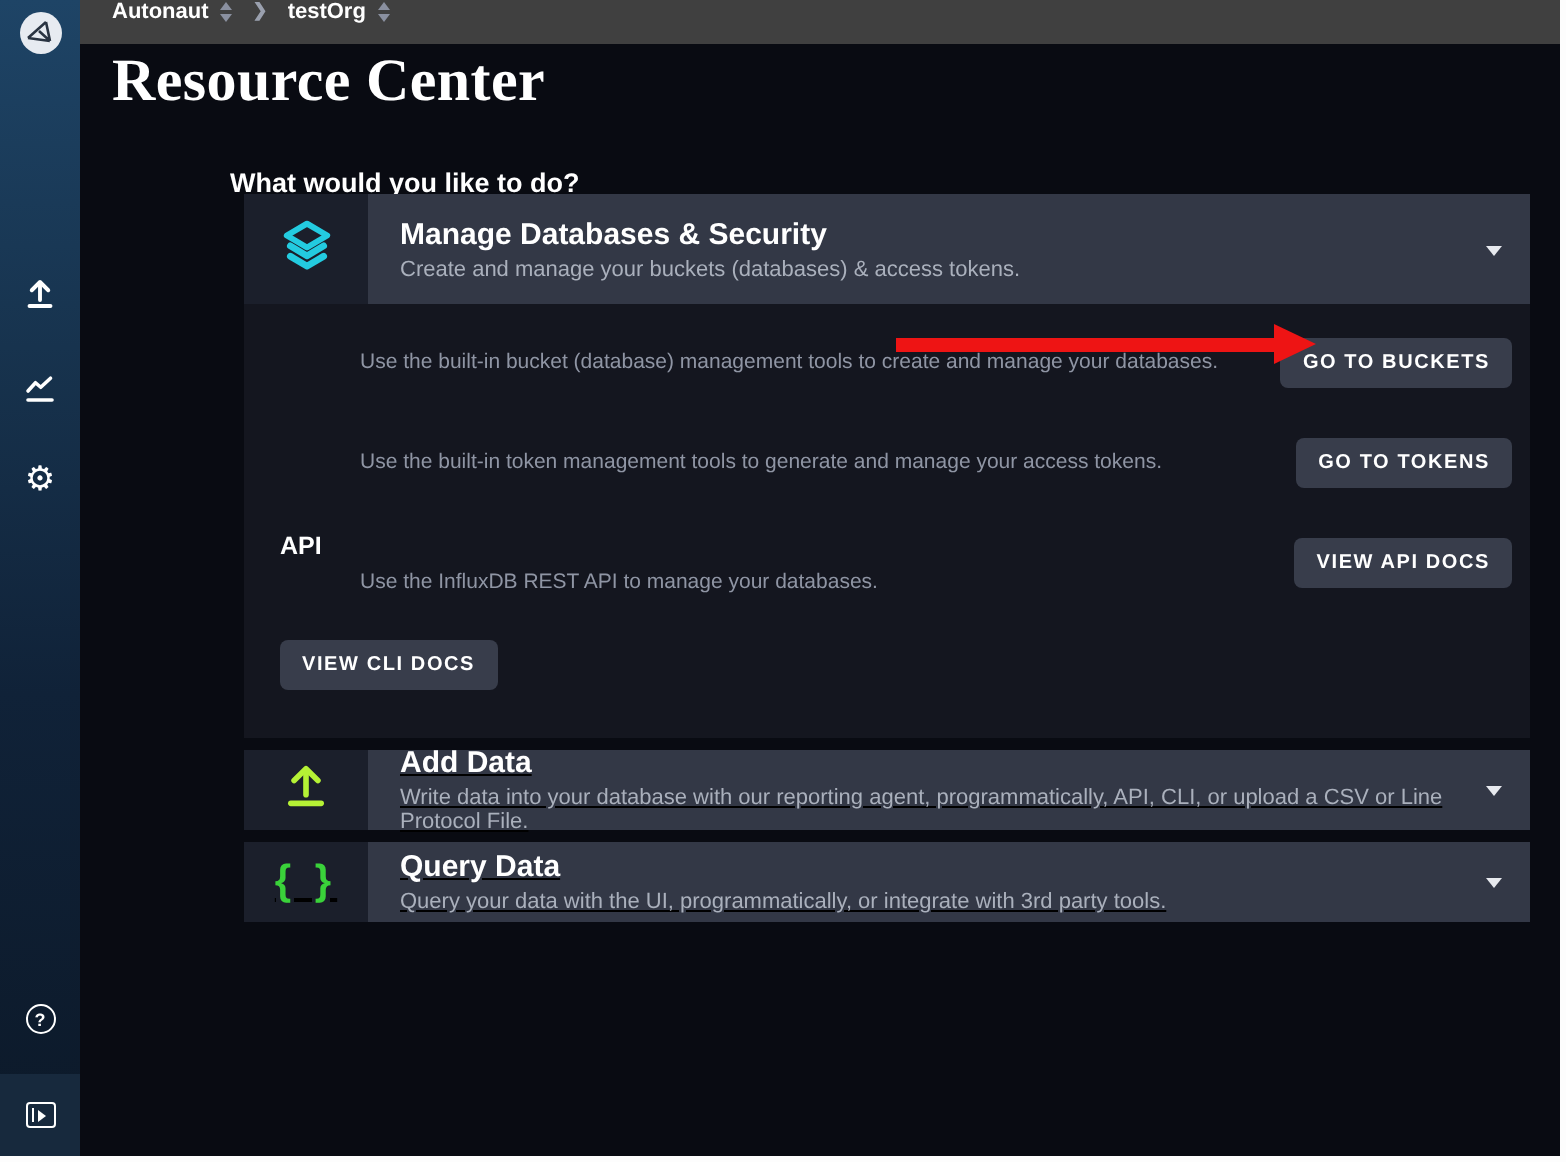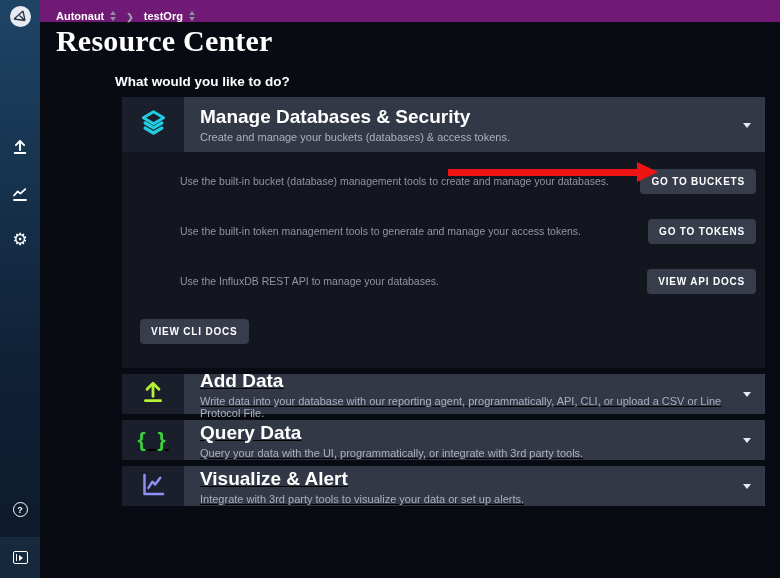--- a/index.html
+++ b/index.html
@@ -28,40 +28,40 @@
                color:#fff; font-size:9px; font-weight:bold; display:flex; align-items:center; justify-content:center; }
   .side-bottom-cell { position:absolute; left:0; bottom:0; width:40px; height:41px; background:#17293d; }
   .si-feedback { top:551px; }
   .fb-box { width:15px; height:13px; border:1.6px solid #fff; border-radius:2px; display:flex; align-items:center; padding-left:2px; }
   .fb-bar { width:1.5px; height:7px; background:#fff; margin-right:2px; }
   .fb-tri { width:0; height:0; border-left:4px solid #fff; border-top:3.5px solid transparent; border-bottom:3.5px solid transparent; }
 
   
   .topbar {
     position:absolute; left:40px; top:0; width:743px; height:22px;
-    background:#701a75; display:flex; align-items:flex-end; padding-left:16px;
+    background:#404040; display:flex; align-items:flex-start; padding-left:16px;
   }
   .crumb { color:#fff; font-size:11px; font-weight:bold; cursor:pointer; display:inline-flex; align-items:center; }
   .sortcaret { display:inline-flex; flex-direction:column; gap:2px; margin:0 10px 0 6px; }
   .sortcaret .up   { width:0;height:0;border-left:3.5px solid transparent;border-right:3.5px solid transparent;border-bottom:4px solid #8a90a0; }
   .sortcaret .down { width:0;height:0;border-left:3.5px solid transparent;border-right:3.5px solid transparent;border-top:4px solid #8a90a0; }
   .crumb-sep { color:#9aa0ae; font-size:9px; font-weight:bold; margin-right:10px; }
 
   
   .page-title { position:absolute; left:56px; top:24px; color:#fff; font-size:30px; font-weight:bold; letter-spacing:0.2px;font-family:Liberation Serif, serif; }
-  .page-subtitle { position:absolute; left:115px; top:74px; color:#fff; font-size:13.5px; font-weight:bold;text-align:center; }
+  .page-subtitle { position:absolute; left:115px; top:84px; color:#fff; font-size:13.5px; font-weight:bold;text-align:center; }
 
   
   .panels { position:absolute; left:122px; top:97px; width:643px; }
   .panel { margin-bottom:6px; }
   .panel-header { display:flex; height:55px; cursor:pointer; position:relative; }
   .panel.collapsed .panel-header { height:40px;text-decoration:underline; }
   .icon-cell { width:62px; background:#1b1f2b; display:flex; align-items:center; justify-content:center; flex:none; }
   .header-body { flex:1; background:#333846; display:flex; flex-direction:column; justify-content:center; padding:0 34px 0 16px; position:relative; }
-  .panel-title { color:#fff; font-size:19px; font-weight:bold; margin-bottom:3px; }
+  .panel-title { color:#fff; font-size:15px; font-weight:bold; margin-bottom:3px; }
   .panel-desc { color:#aab0bc; font-size:11px; }
   .hdr-caret { position:absolute; right:14px; top:50%; margin-top:-2px;
                width:0; height:0; border-left:4.5px solid transparent; border-right:4.5px solid transparent; border-top:5px solid #e7e9ee; }
 
   .panel-details { background:#14161f; padding:4px 0 12px 0; }
   .detail-row { display:flex; align-items:center; justify-content:space-between; padding:10px 9px 10px 18px; min-height:50px; }
   .detail-text { max-width:470px; }
   .detail-title { color:#fff; font-size:12.5px; font-weight:bold; margin-bottom:5px; }
   .detail-desc { color:#8f95a4; font-size:10.5px;padding-left:40px; }
   .btn {
@@ -174,20 +174,21 @@
 
         <div class="detail-row">
           <div class="detail-text">
             <div class="detail-desc">Use the built-in token management tools to generate and manage your access tokens.</div>
           </div>
           <button class="btn">GO TO TOKENS</button>
         </div>
 
         <div class="detail-row">
           <div class="detail-text">
+            <div class="detail-title">API</div>
             <div class="detail-desc">Use the InfluxDB REST API to manage your databases.</div>
           </div>
           <button class="btn">VIEW API DOCS</button>
         </div>
 
         <div class="detail-row">
           <button class="btn">VIEW CLI DOCS</button>
         </div>
 
       </div>
@@ -218,37 +219,20 @@
           <span class="braces">{ }</span>
         </div>
         <div class="header-body">
           <div class="panel-title">Query Data</div>
           <div class="panel-desc">Query your data with the UI, programmatically, or integrate with 3rd party tools.</div>
           <span class="hdr-caret"></span>
         </div>
       </div>
     </section>
 
-    <section class="panel collapsed">
-      <div class="panel-header">
-        <div class="icon-cell">
-          <span>
-            <svg width="27" height="27" viewBox="0 0 24 24" fill="none" stroke="#8e91f2" stroke-width="2.2" stroke-linecap="round" stroke-linejoin="round">
-              <path d="M4 3.5 L4 20.5 L20.5 20.5"></path>
-                <path d="M7.5 15 L11 9.5 L13.5 12 L18 6"></path>
-            </svg>
-          </span>
-        </div>
-        <div class="header-body">
-          <div class="panel-title">Visualize &amp; Alert</div>
-          <div class="panel-desc">Integrate with 3rd party tools to visualize your data or set up alerts.</div>
-          <span class="hdr-caret"></span>
-        </div>
-      </div>
-    </section>
 
   </main>
 
   <div class="anno-arrow">
     <div class="anno-shaft"></div>
     <div class="anno-head"></div>
   </div>
 
 </div>
 

